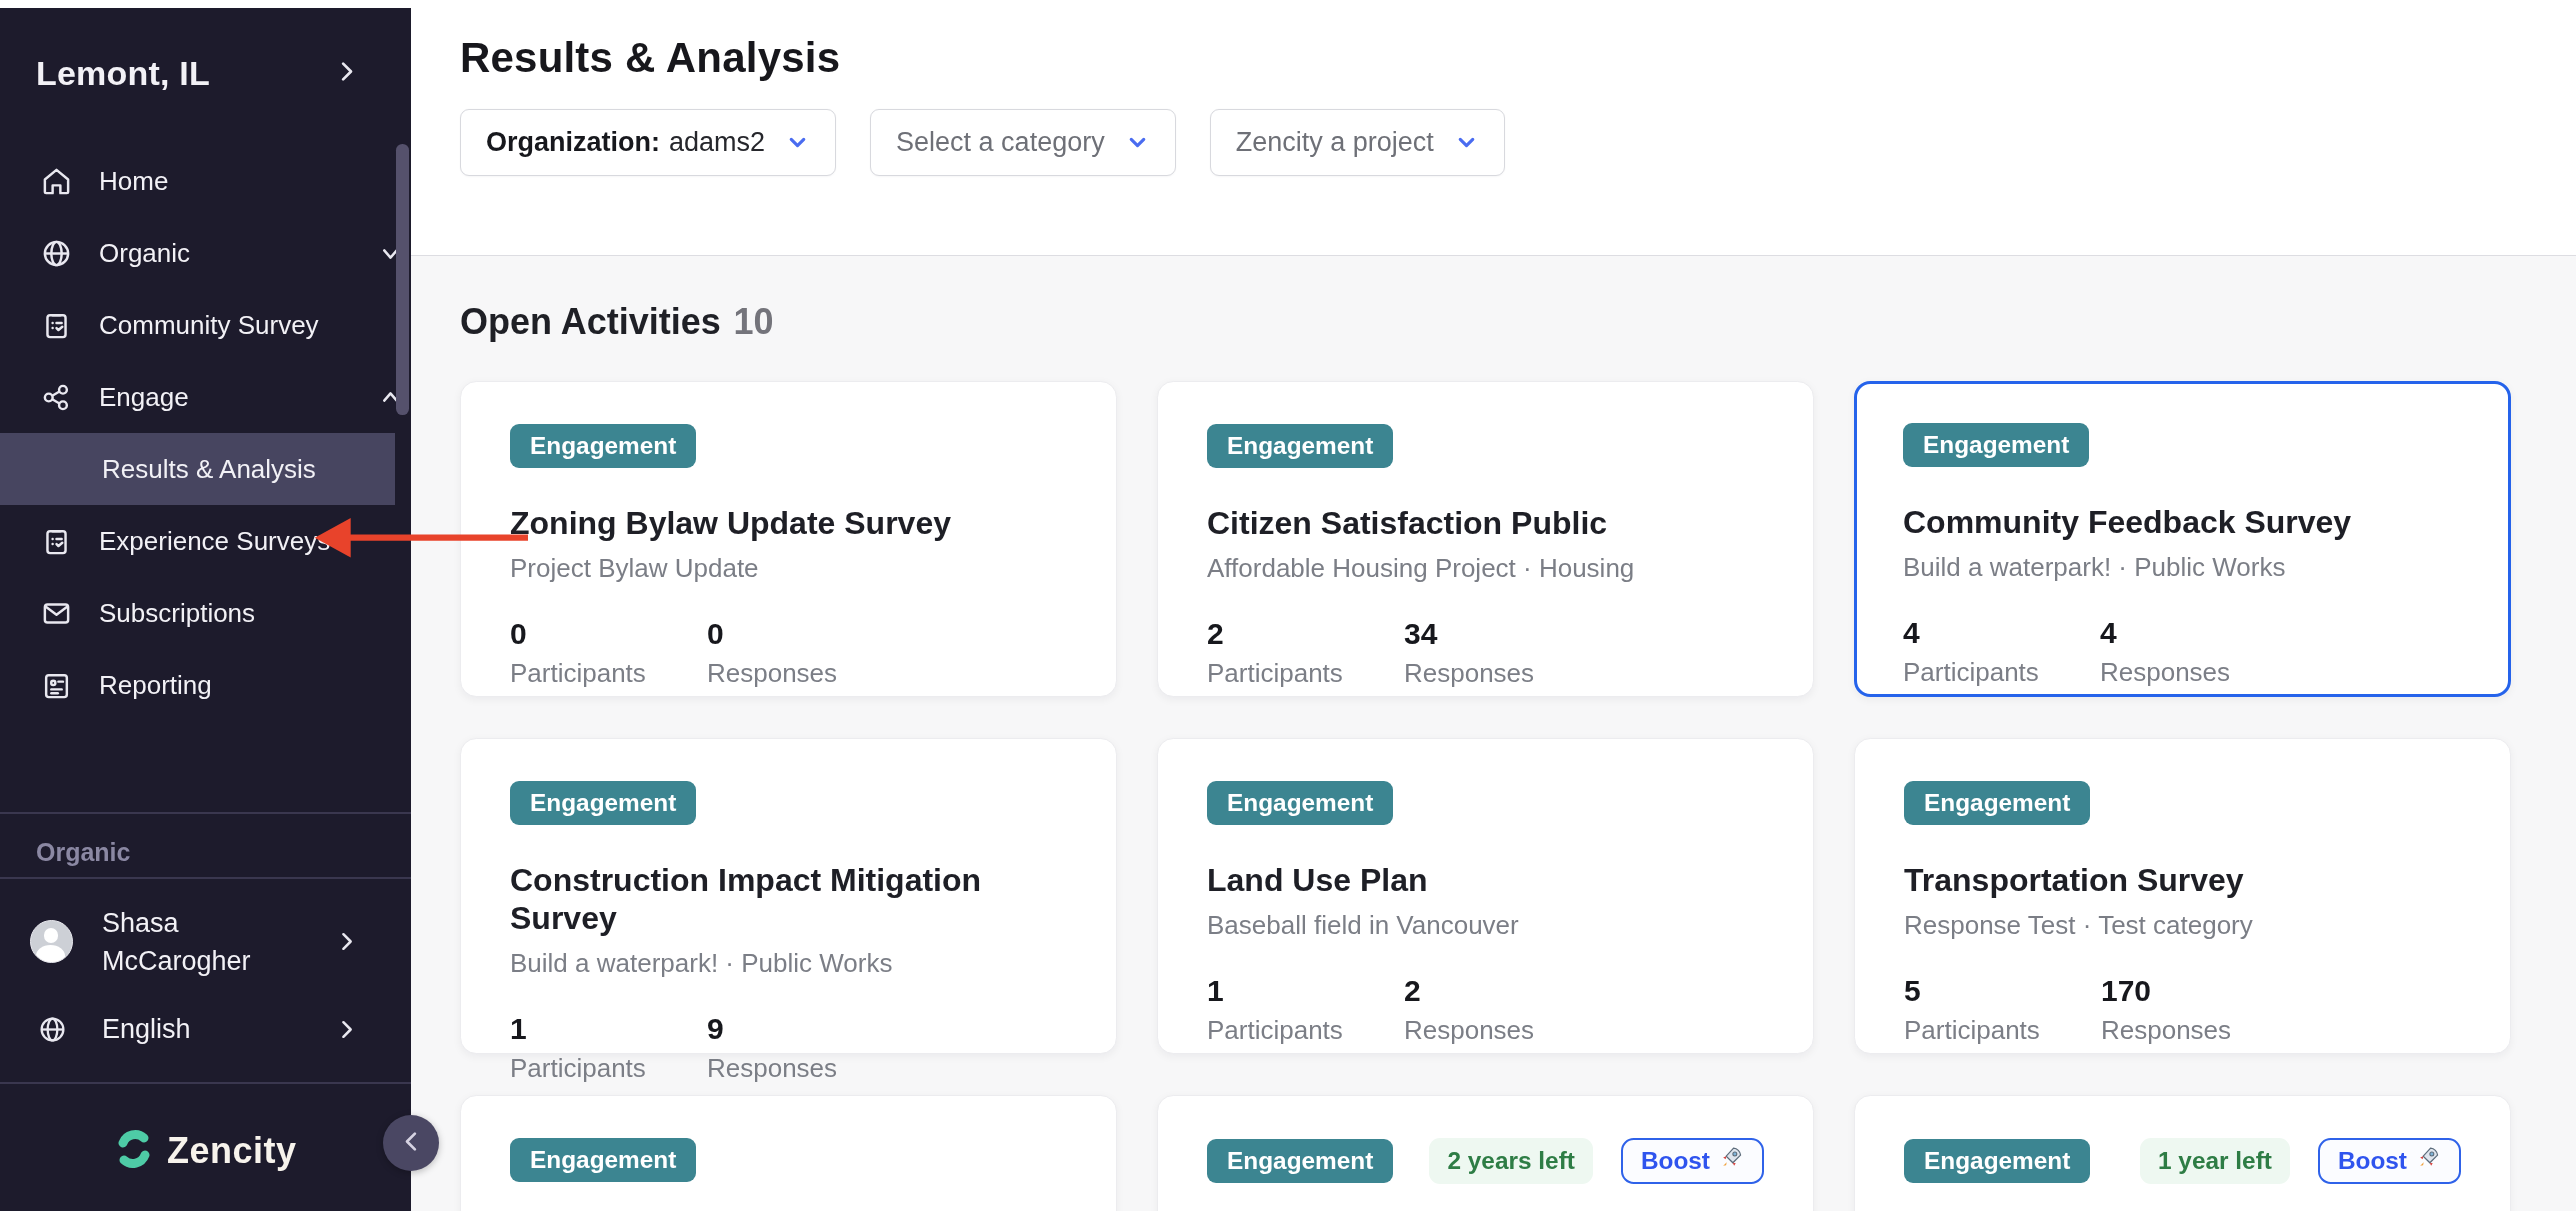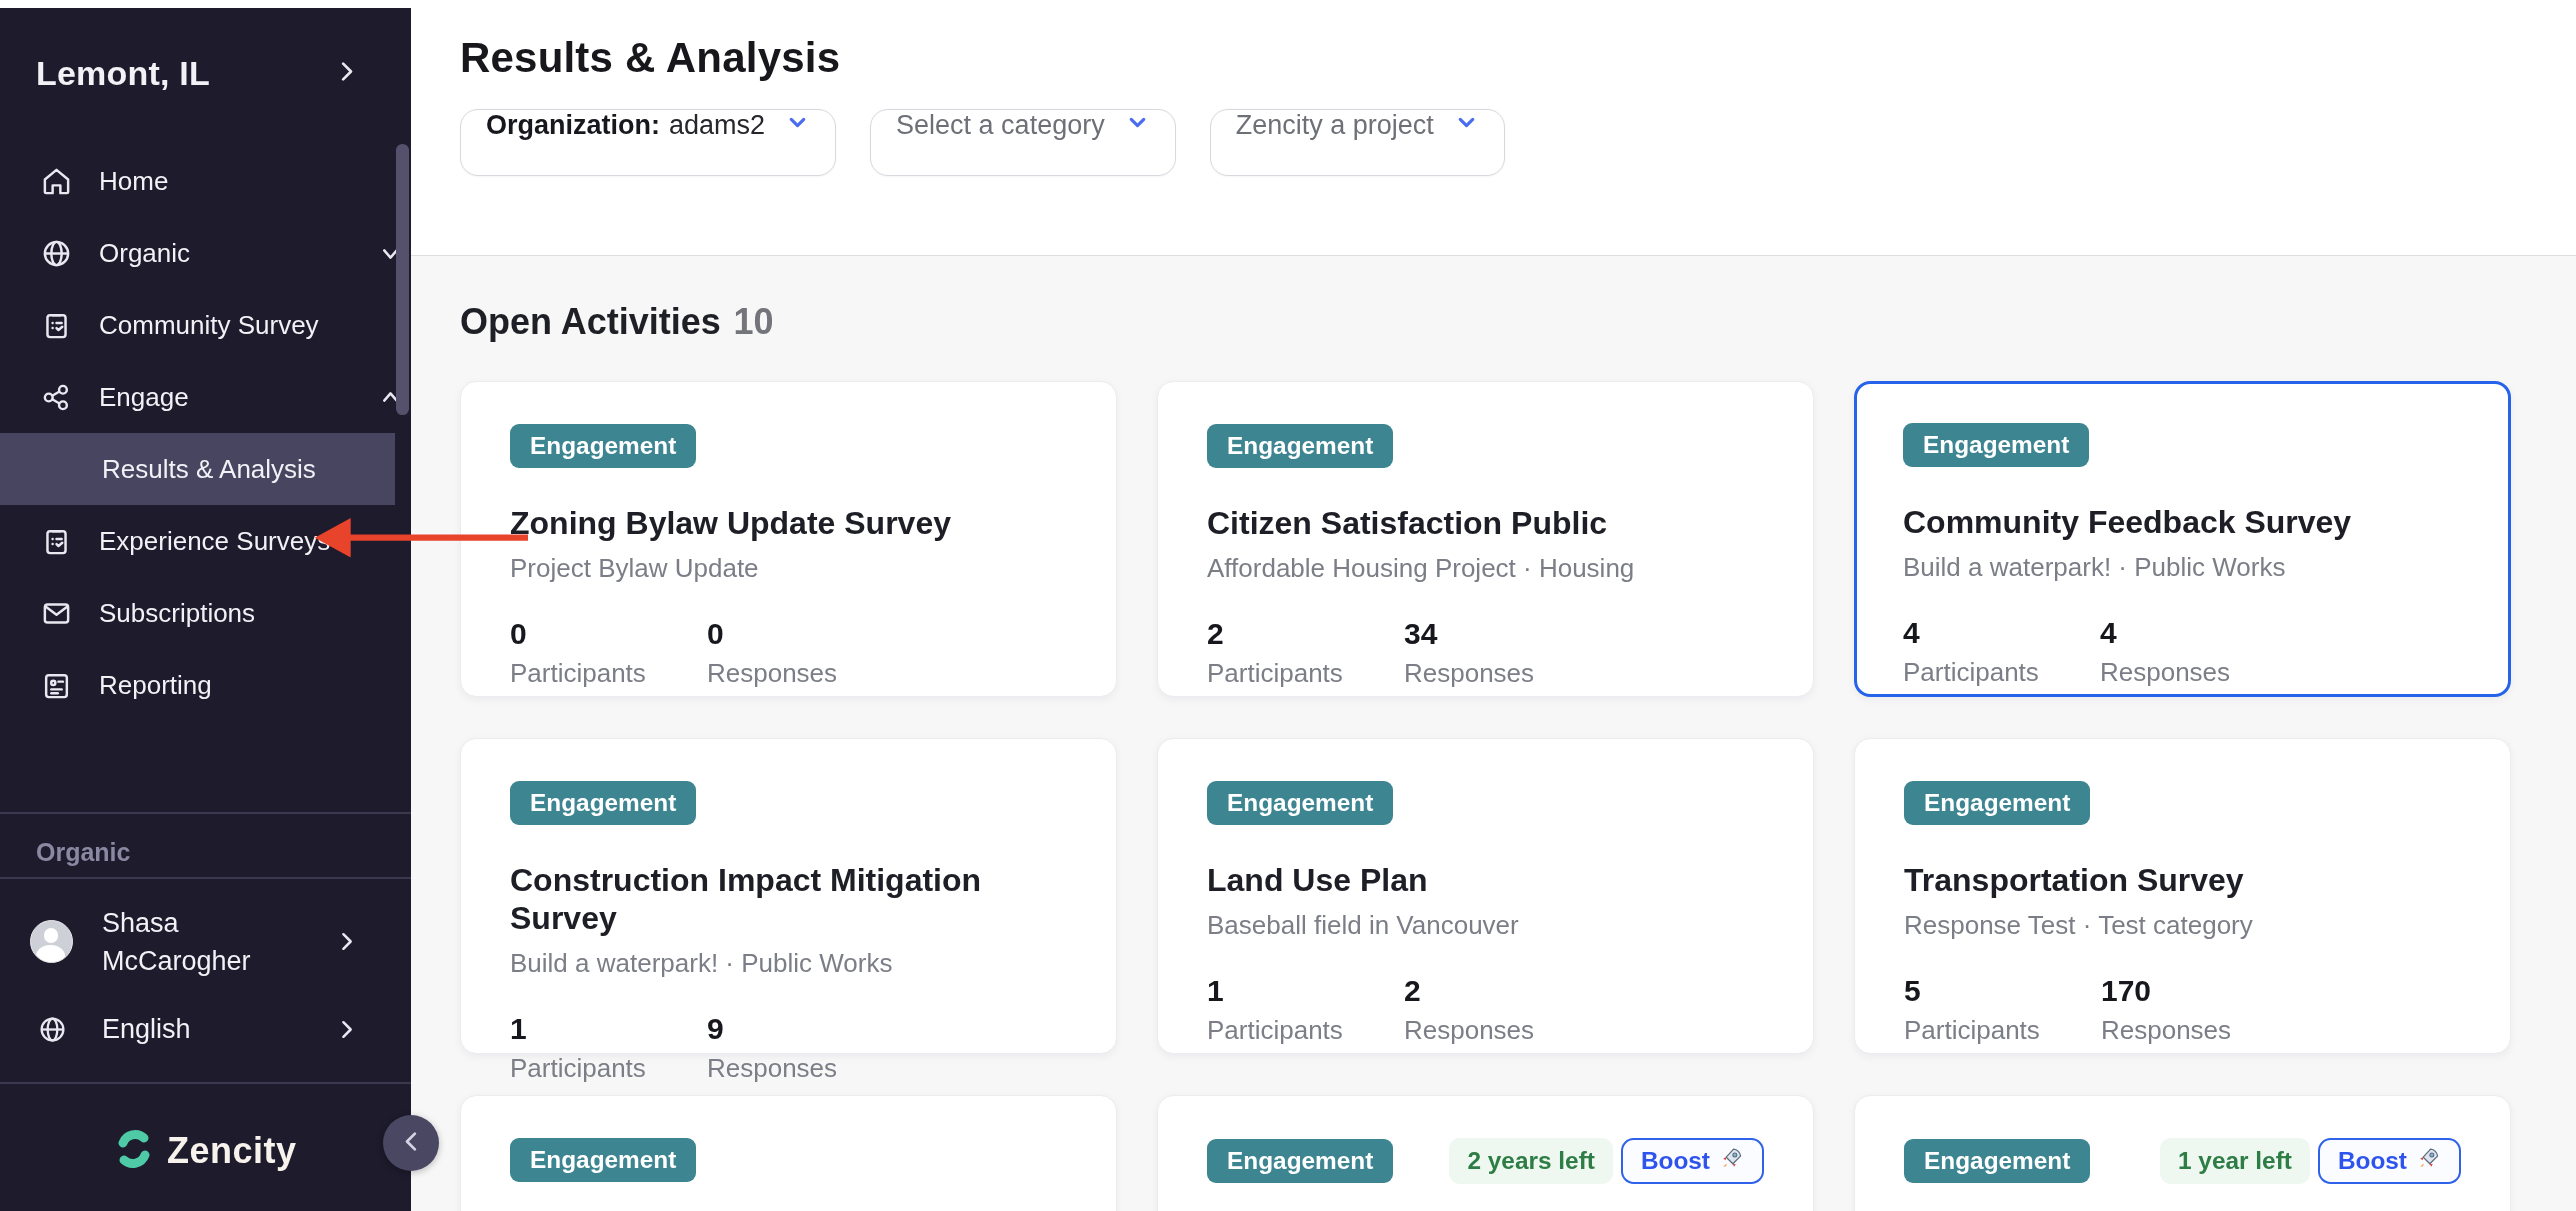--- a/index.html
+++ b/index.html
@@ -44,41 +44,41 @@
   .collapse-btn { position:absolute; left:383px; top:1115px; width:56px; height:56px;
     border-radius:50%; background:#4a4763; z-index:6; display:flex; align-items:center;
     justify-content:center; cursor:pointer; box-shadow:0 1.8px 7.2px rgba(0,0,0,.25); }
 
   
   .main { position:absolute; left:411px; top:0; width:2165px; height:1211px; background:#f7f7f8; }
   .main-header { background:#ffffff; height:256px; padding:34px 0 0 49px;
     border-bottom:1.8px solid #dddde2; }
   .page-title { font-size:42px; font-weight:700; color:#17171c; letter-spacing:0.2px; }
   .filters { display:flex; gap:34px; margin-top:27px; }
-  .filter-box { height:67px; background:#fff; border:1.8px solid #d8d9de; border-radius:18px;
-    display:flex; align-items:flex-start; padding:0 25px; font-size:27px; cursor:pointer;
+  .filter-box { height:67px; background:#fff; border:1.8px solid #d8d9de; border-radius:9px;
+    display:flex; align-items:center; padding:0 25px; font-size:27px; cursor:pointer;
     box-shadow:0 0.9px 1.8px rgba(20,20,40,.04); }
   .filter-box .lbl { font-weight:700; color:#17181d; }
   .filter-box .val { margin-left:9px; color:#26272c; }
   .filter-box .ph { color:#6e7077; }
   .filter-box .chev { margin-left:20px; display:flex; }
 
   .content { padding:45px 49px 0 49px; }
   .sec-head { font-size:36px; font-weight:700; color:#1f2026; margin-bottom:38px; }
   .sec-count { color:#74747b; margin-left:12.7px; font-weight:700; }
 
   .grid { display:grid; grid-template-columns:repeat(3, 657px); grid-auto-rows:316px;
     gap:41px 40px; }
   .card { background:#fff; border:0.9px solid #ececef; border-radius:16.3px;
     padding:42px 49px; box-shadow:0 2.7px 9px rgba(20,20,40,.05); cursor:pointer; }
   .card.selected { border:3.6px solid #2563eb; padding:39px 46px; }
   .badge-row { display:flex; align-items:center; justify-content:space-between; }
   .badge { display:inline-block; background:#3c8591; color:#fff; font-size:24.4px;
     font-weight:700; padding:8.1px 20px; border-radius:9px; }
-  .badge-right { display:flex; align-items:flex-end; gap:8px;padding-left:19px; }
+  .badge-right { display:flex; align-items:flex-start; gap:28px;padding-left:19px; }
   .time-pill { background:#eef8f1; color:#2e7d45; font-size:24.4px; font-weight:700;
     padding:9px 18px; border-radius:11px; }
   .boost-btn { display:inline-flex; align-items:center; gap:9px; background:#fbfcff;
     border:2.7px solid #2f62e9; color:#2f54ee; font-size:24.4px; font-weight:700;
     padding:5.4px 18px; border-radius:12.7px; cursor:pointer; }
   .card-title { margin-top:36px; font-size:32px; font-weight:700; color:#1e1f26;
     line-height:38px; }
   .card-sub { margin-top:11px; font-size:26px; color:#7b7e86; }
   .stats { display:flex; margin-top:33px; }
   .stat { width:197px; }

